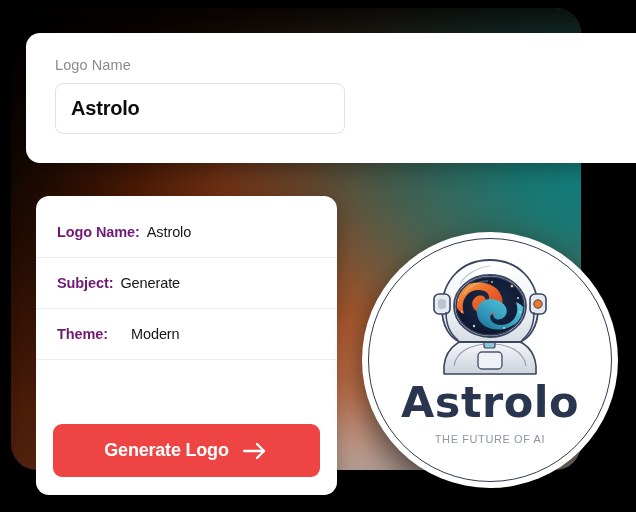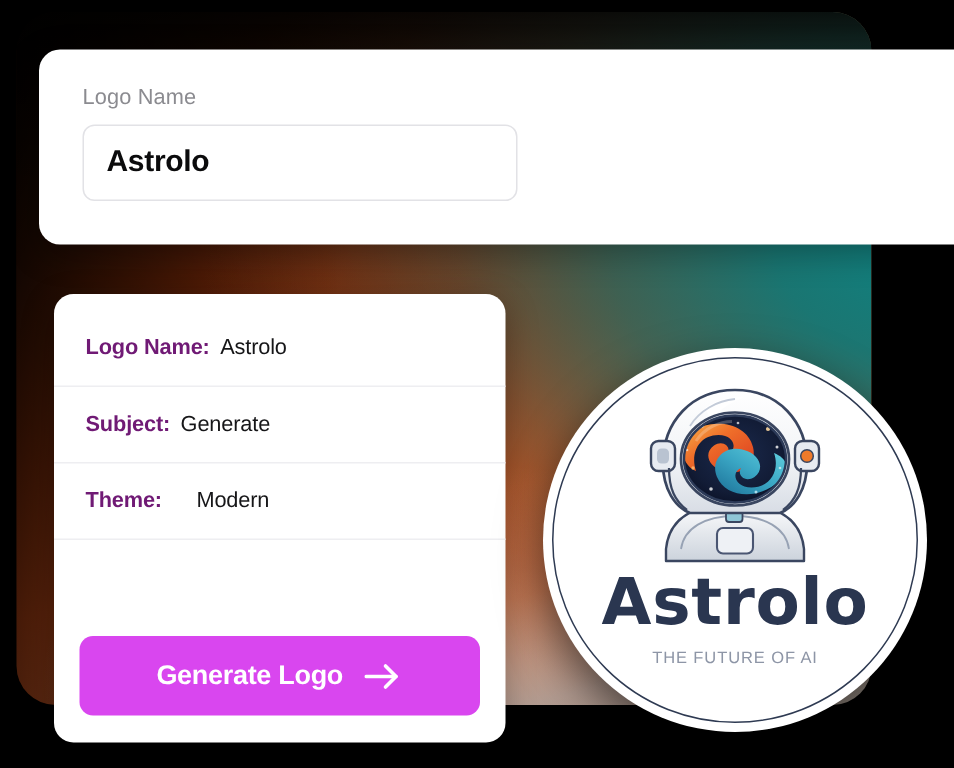--- a/index.html
+++ b/index.html
@@ -181,21 +181,21 @@
     color: #161618;
     margin-left: 7px;
     letter-spacing: -0.1px;
   }
   #generate-button {
     position: absolute;
     left: 17px;
     top: 228px;
     width: 267px;
     height: 53px;
-    background: #d946ef;
+    background: #ef4444;
     border-radius: 9px;
     display: flex;
     align-items: center;
     justify-content: center;
     gap: 14px;
     cursor: pointer;
   }
   #generate-button .btn-text {
     color: #ffffff;
     font-size: 18px;

